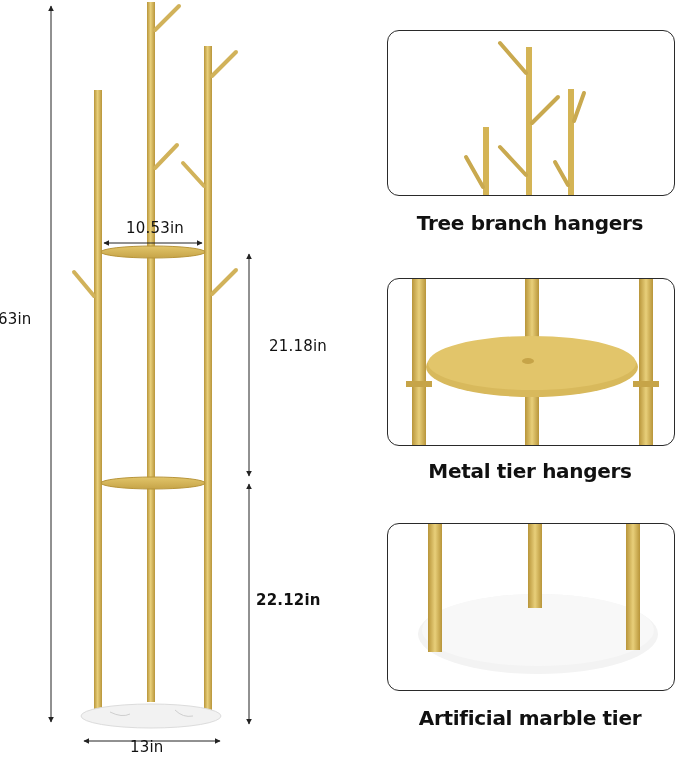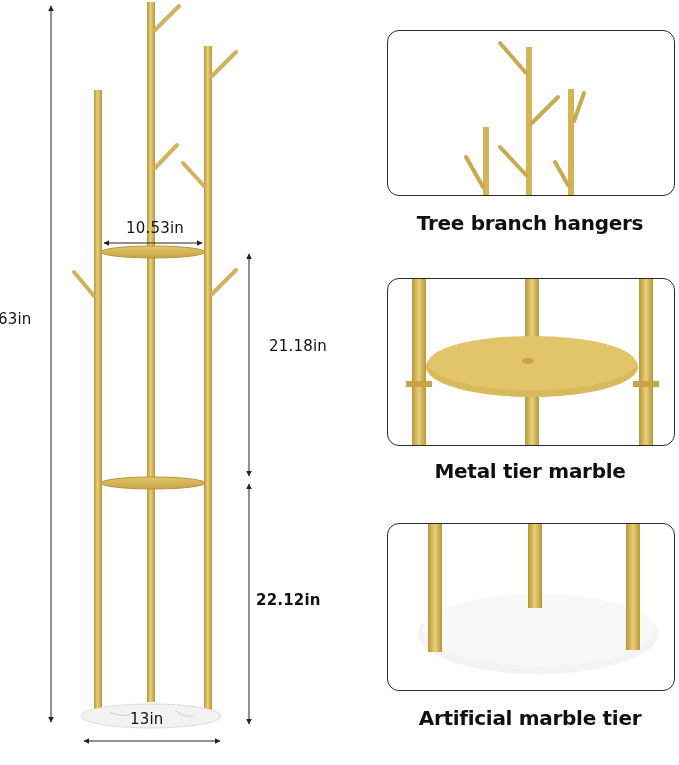--- a/index.html
+++ b/index.html
@@ -58,21 +58,21 @@
     <ellipse cx="151" cy="716" rx="70" ry="12" fill="#f2f2f2" stroke="#dcdcdc" stroke-width="1"></ellipse>
     <path d="M110,712 q12,6 20,2 M175,710 q8,8 18,6" stroke="#cfcfcf" stroke-width="1" fill="none"></path>
 
     <line x1="84" y1="741" x2="220" y2="741" stroke="#222" stroke-width="1" marker-start="url(#arr)" marker-end="url(#arr)"></line>
   </svg>
 
   <span class="dim-label" style="left:-2px;top:310px;">63in</span>
   <span class="dim-label" style="left:126px;top:219px;">10.53in</span>
   <span class="dim-label" style="left:257px;top:337px;margin-left:12px;">21.18in</span>
   <span class="dim-label" style="left:256px;top:591px;font-weight:bold;">22.12in</span>
-  <span class="dim-label" style="left:130px;top:710px;">13in</span>
+  <span class="dim-label" style="left:130px;top:738px;">13in</span>
 </div>
 
 <div class="card" style="left:387px;top:30px;width:286px;height:164px;">
   <svg width="286" height="164" viewBox="0 0 286 164">
     <g fill="#d4b455">
       <rect x="138" y="16" width="6" height="150"></rect>
       <rect x="95" y="96" width="6" height="70"></rect>
       <rect x="180" y="58" width="6" height="108"></rect>
     </g>
     <g stroke="#c9a94f" stroke-width="4" stroke-linecap="round">
@@ -99,21 +99,21 @@
     <rect x="24" y="0" width="14" height="170" fill="url(#pole2)"></rect>
     <rect x="137" y="0" width="14" height="170" fill="url(#pole2)"></rect>
     <rect x="251" y="0" width="14" height="170" fill="url(#pole2)"></rect>
     <ellipse cx="144" cy="88" rx="106" ry="30" fill="#d8b95c"></ellipse>
     <ellipse cx="144" cy="84" rx="104" ry="27" fill="#e2c56a"></ellipse>
     <ellipse cx="140" cy="82" rx="6" ry="3" fill="#c6a448"></ellipse>
     <rect x="18" y="102" width="26" height="6" fill="#c6a448"></rect>
     <rect x="245" y="102" width="26" height="6" fill="#c6a448"></rect>
   </svg>
 </div>
-<div class="caption" style="left:387px;top:459px;width:286px;">Metal tier marble</div>
+<div class="caption" style="left:387px;top:459px;width:286px;">Metal tier hangers</div>
 
 <div class="card" style="left:387px;top:523px;width:286px;height:166px;">
   <svg width="286" height="166" viewBox="0 0 286 166">
     <defs>
       <linearGradient id="pole3" x1="0" x2="1">
         <stop offset="0" stop-color="#b8953a"></stop>
           <stop offset="0.5" stop-color="#e8cf7a"></stop>
           <stop offset="1" stop-color="#b8953a"></stop>
       </linearGradient>
     </defs>

